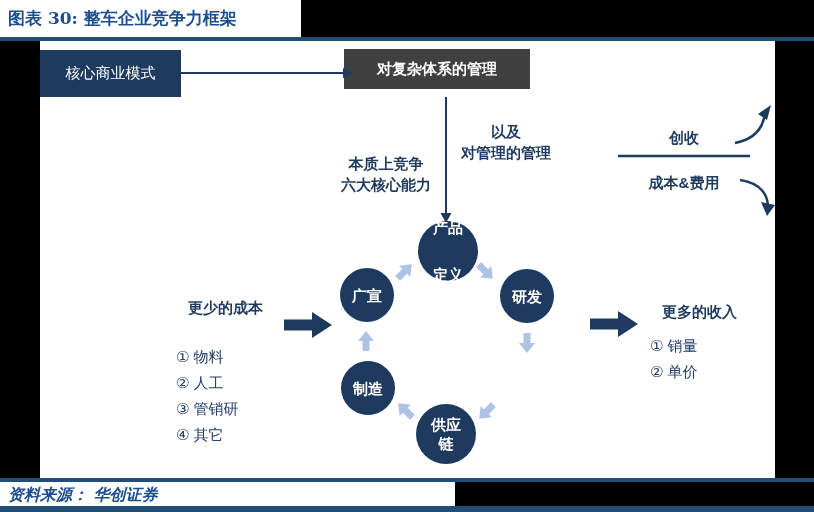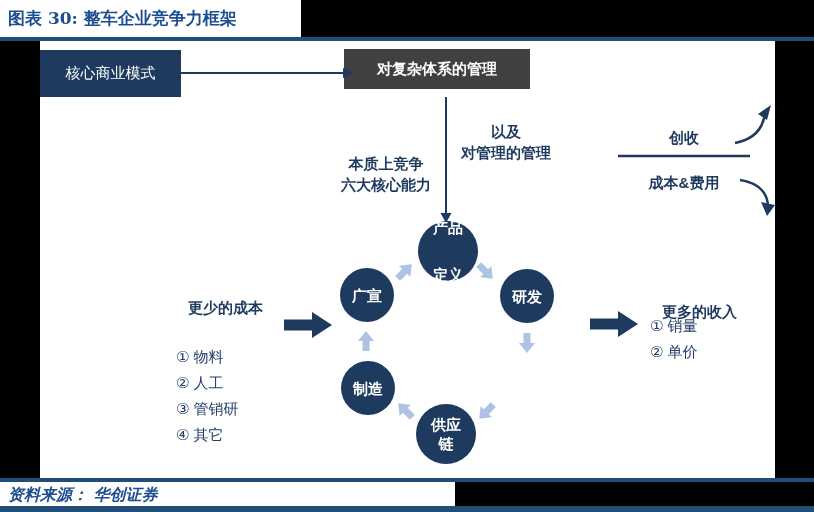--- a/index.html
+++ b/index.html
@@ -116,21 +116,21 @@
 
     <div class="blk-head" style="left:148px;top:258px;">更少的成本</div>
     <div class="blk-list" style="left:136px;top:278px;margin-top:25px;">
       <div class="row">①  物料</div>
       <div class="row">②  人工</div>
       <div class="row">③  管销研</div>
       <div class="row">④  其它</div>
     </div>
 
     <div class="blk-head" style="left:622px;top:262px;">更多的收入</div>
-    <div class="blk-list" style="left:610px;top:272px;">
+    <div class="blk-list" style="left:610px;top:292px;">
       <div class="row">①  销量</div>
       <div class="row">②  单价</div>
     </div>
 
   </div>
 
   <div class="rule bottom"></div>
   <div class="source-band">
     <div class="source">资料来源： 华创证券</div>
   </div>

